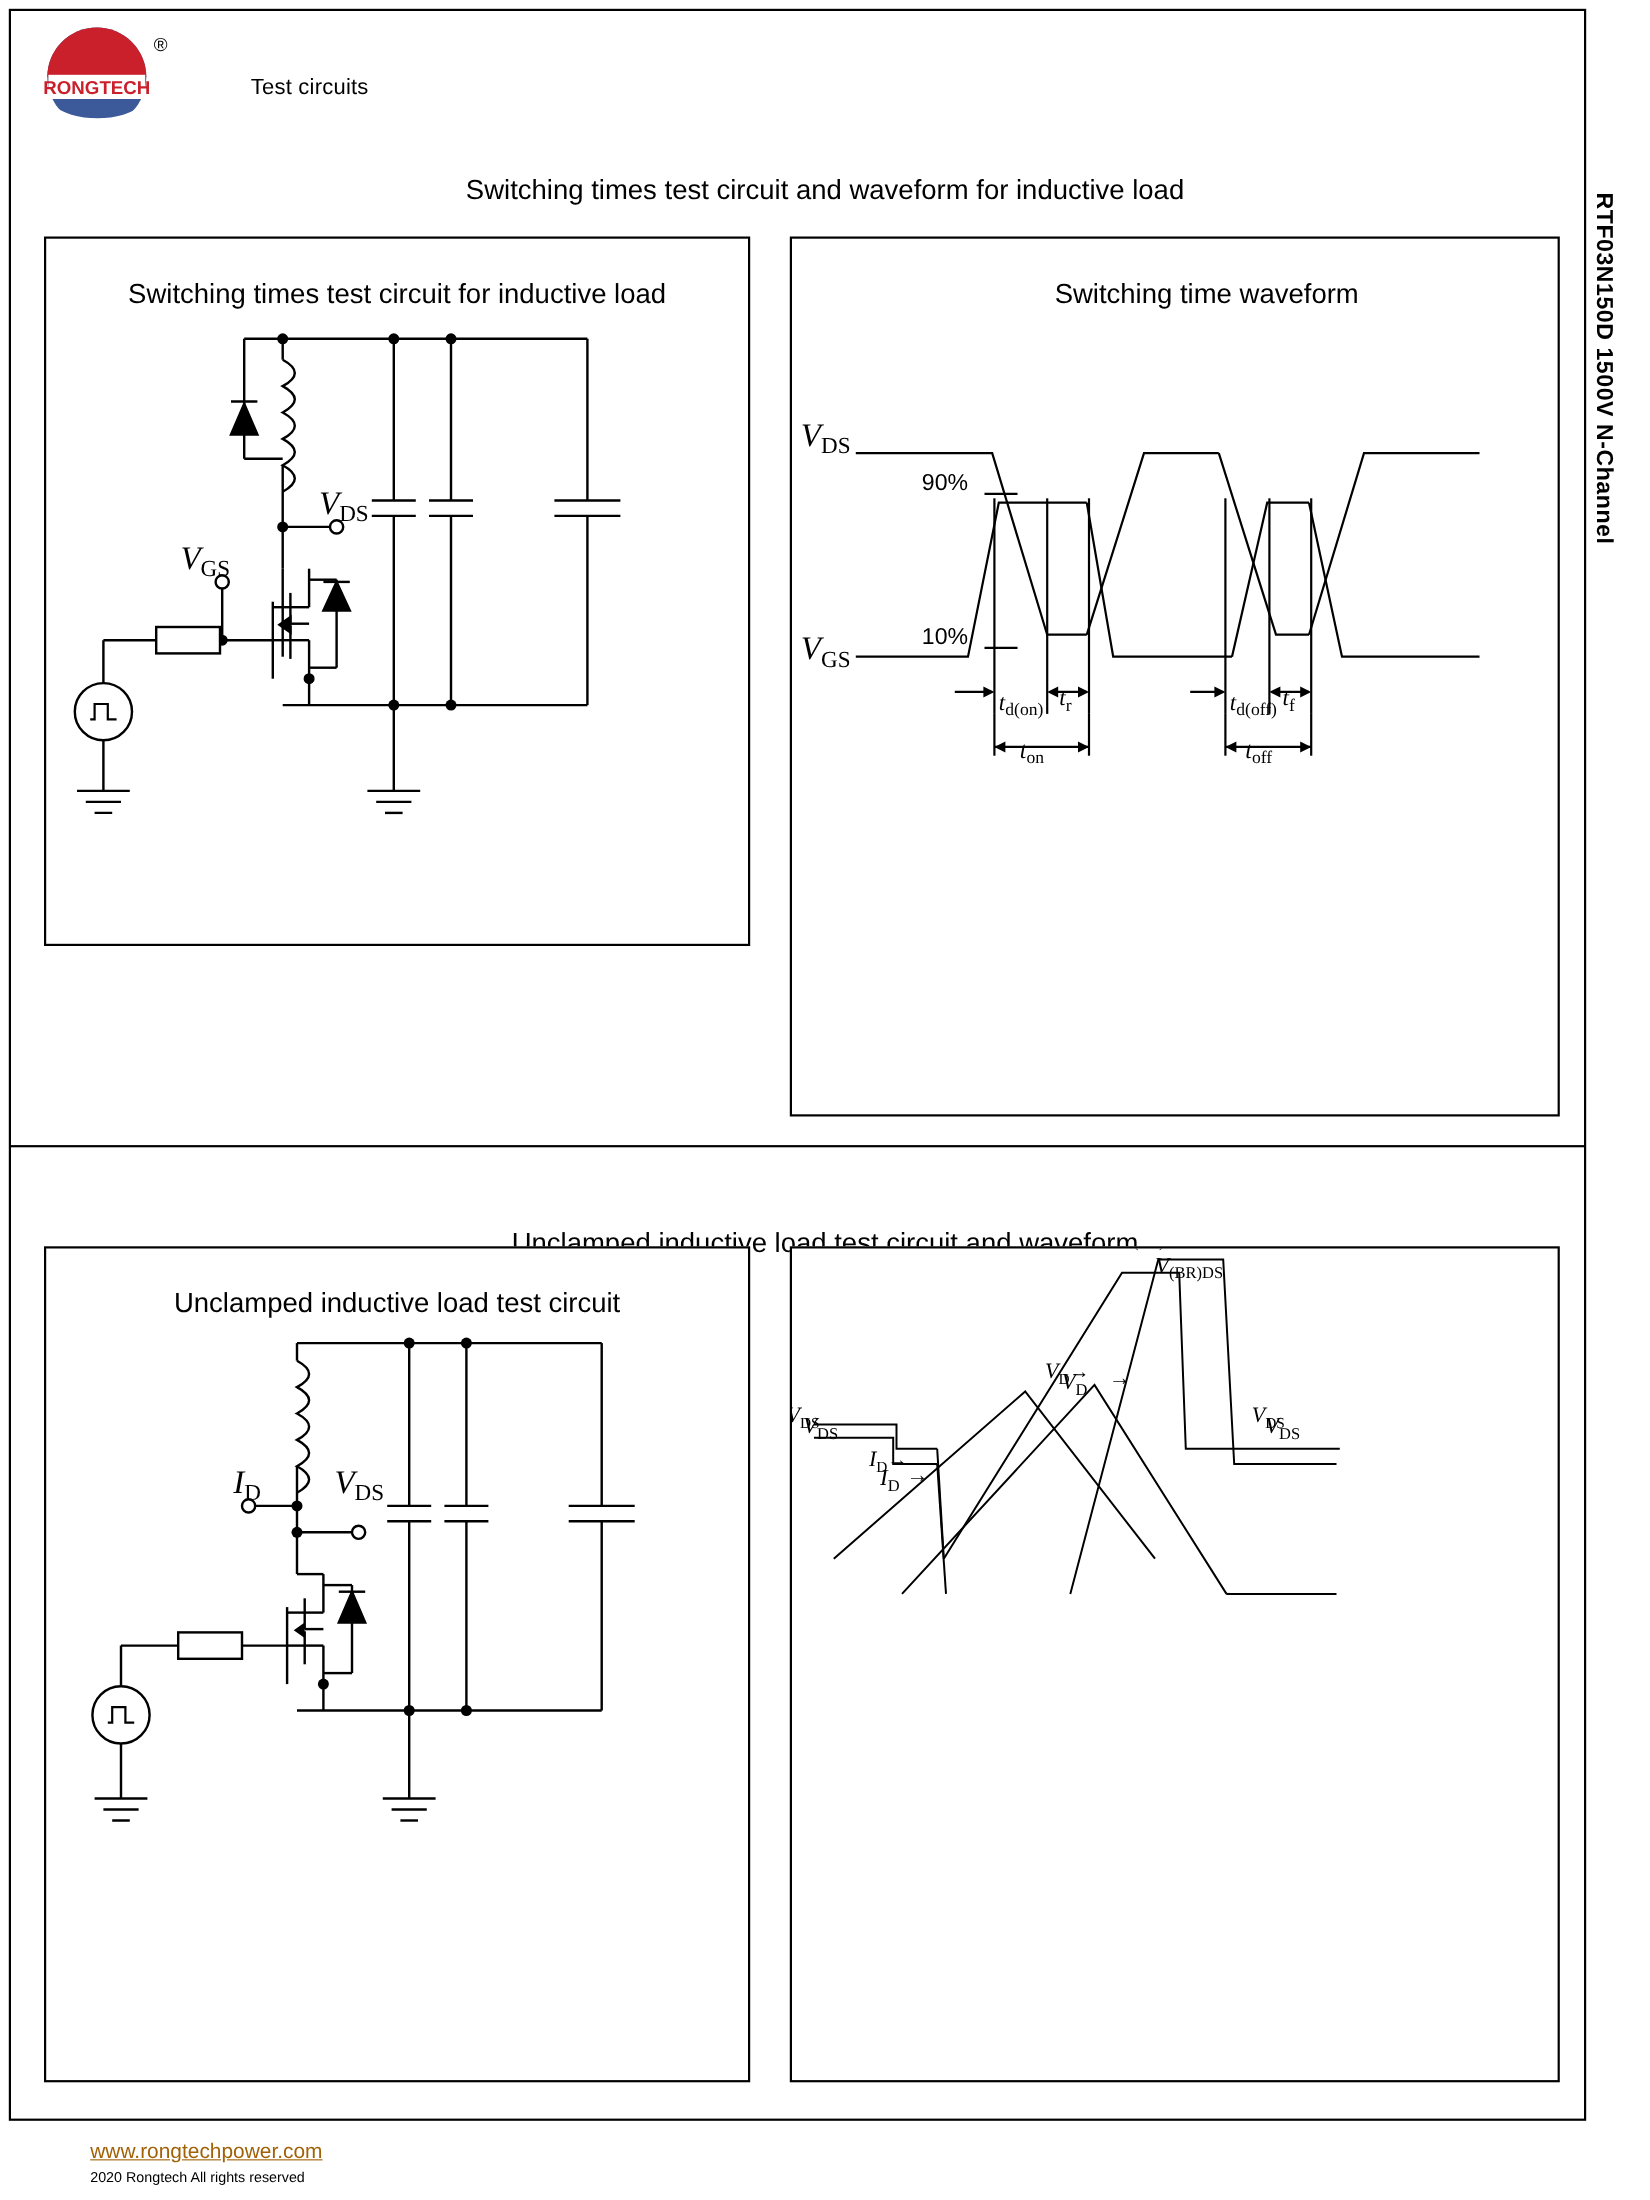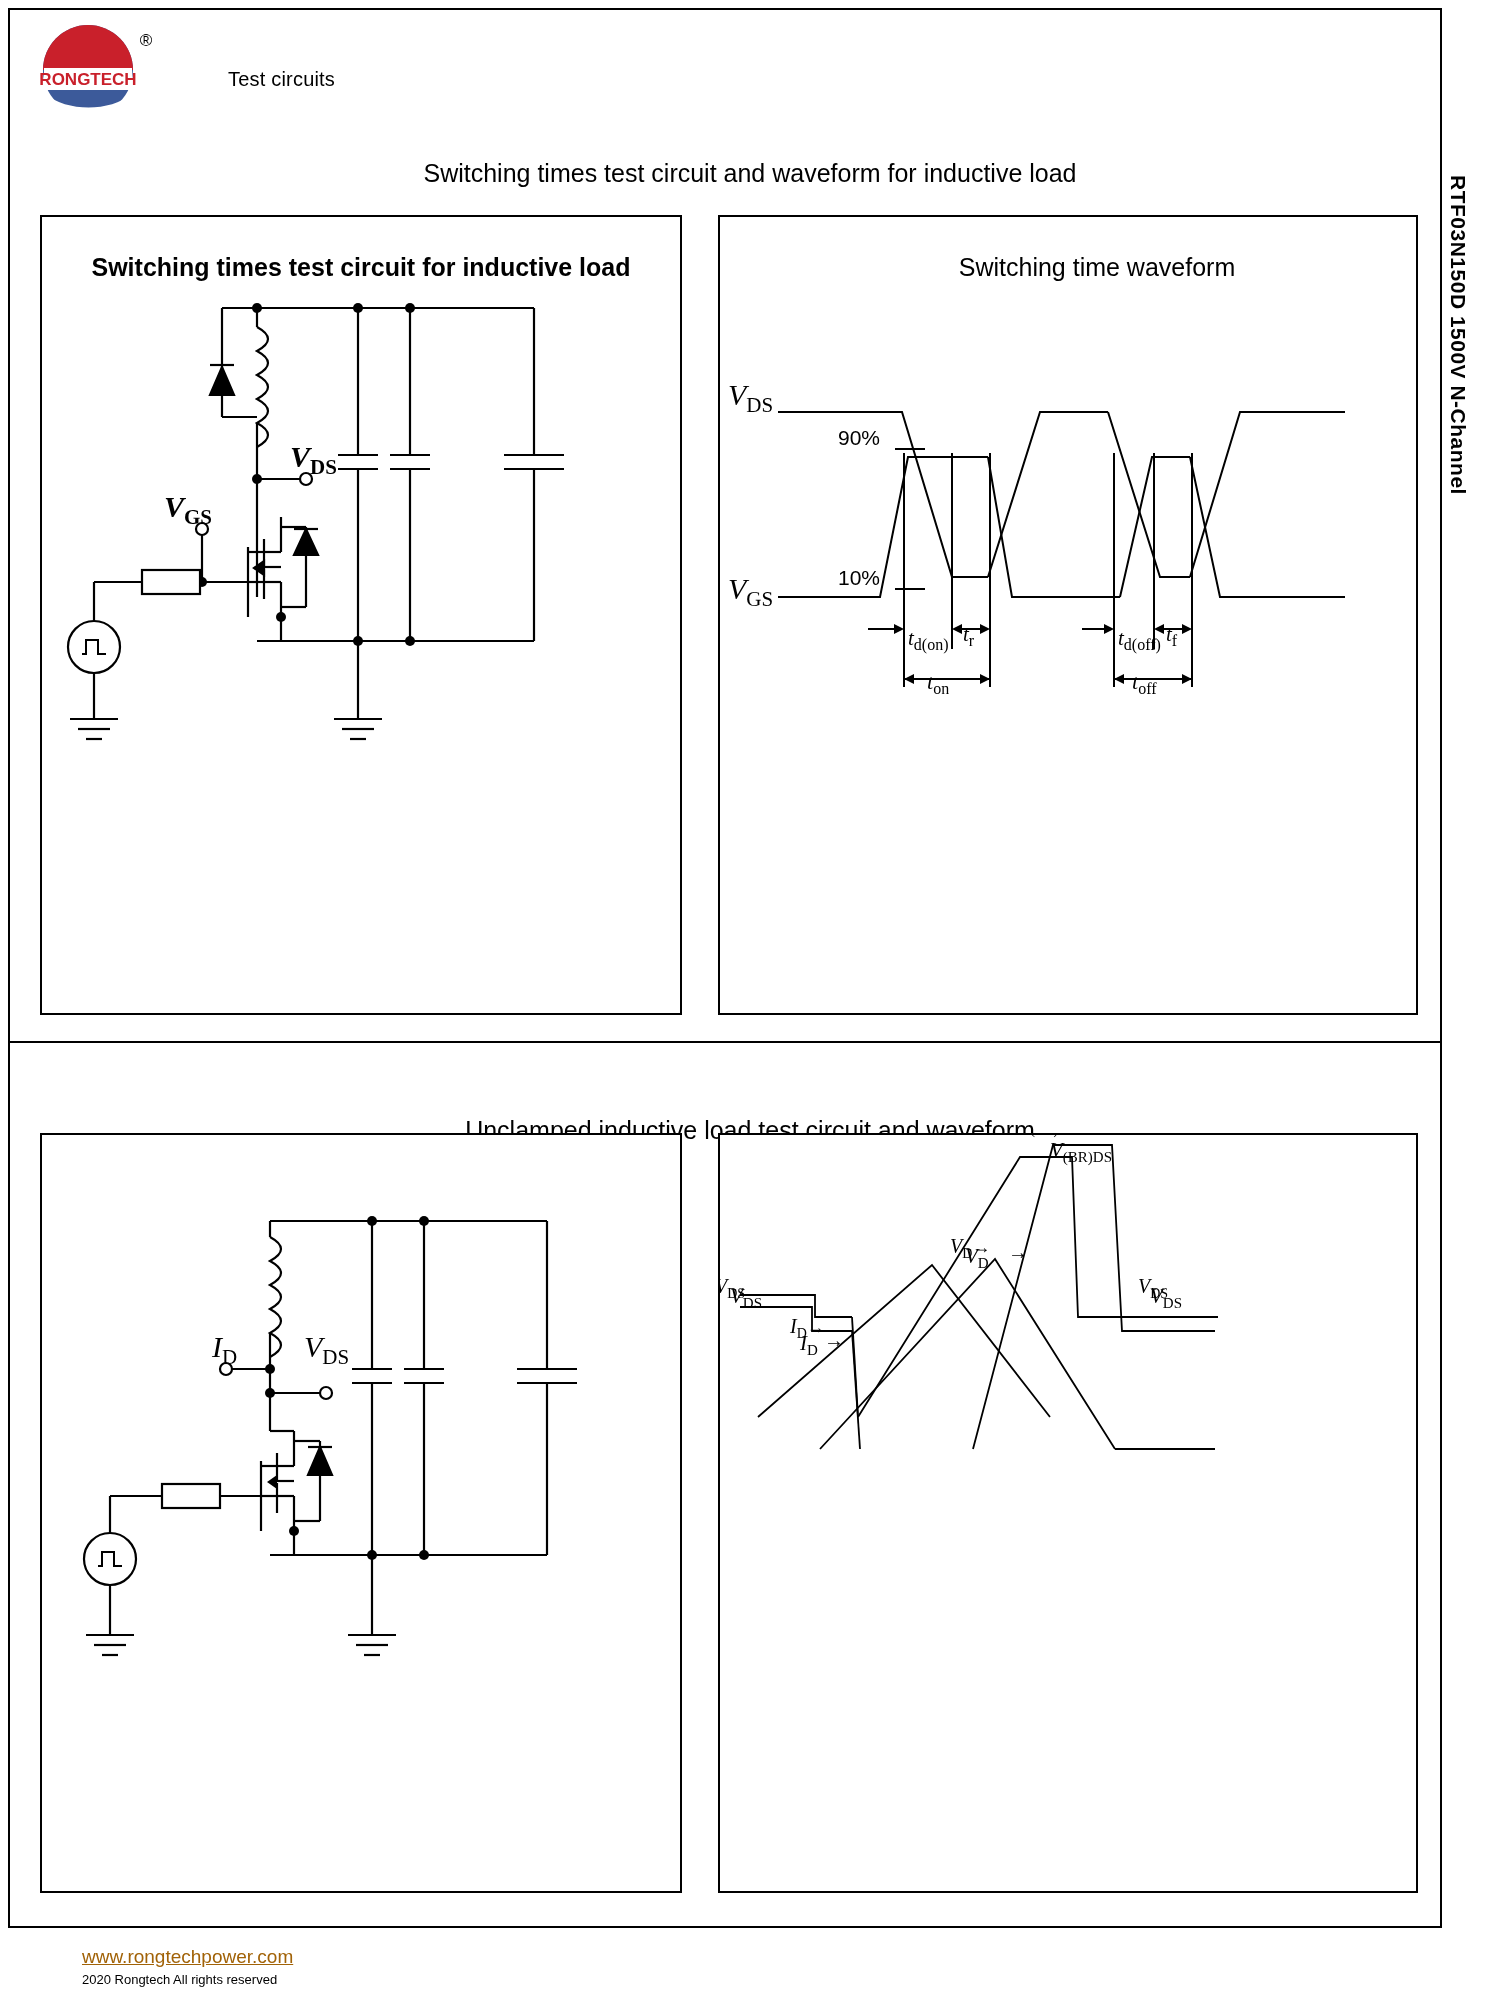--- a/index.html
+++ b/index.html
@@ -84,21 +84,21 @@
     border: 2px solid #000;
     box-sizing: border-box;
     background: #fff;
   }
   .panel-title {
     position: absolute;
     width: 100%;
     text-align: center;
     font-size: 25px;
   }
-  .p1 { left: 40px;  top: 215px;  width: 642px; height: 800px; font-weight: bold; }
+  .p1 { left: 40px;  top: 215px;  width: 642px; height: 645px; }
   .p2 { left: 718px; top: 215px;  width: 700px; height: 800px; }
   .p3 { left: 40px;  top: 1133px; width: 642px; height: 760px; }
   .p4 { left: 718px; top: 1133px; width: 700px; height: 760px; }
 
   .p1 .panel-title,
   .p3 .panel-title { top: 36px; }
   .p2 .panel-title,
   .p4 .panel-title { top: 36px; margin-left: 29px; }
 
   .fig { position: absolute; left: 0; top: 0; }
@@ -314,20 +314,21 @@
         <text x="412" y="472" font-size="22" font-style="italic"><tspan>t</tspan><tspan font-size="16" dy="5" font-style="normal">off</tspan></text>
       </g>
     </svg>
   </div>
 
   <div class="hdivider"></div>
 
   <div class="section-title sec2-title">Unclamped inductive load test circuit and waveform</div>
 
   <div class="panel p3">
+    <div class="panel-title">Unclamped inductive load test circuit</div>
     <svg class="fig" width="638" height="756" viewBox="0 0 638 756">
       <g stroke="#000" fill="none" stroke-width="2.2">
 
         <line x1="228" y1="86" x2="505" y2="86"></line>
         <circle cx="330" cy="86" r="5" fill="#000" stroke="none"></circle>
         <circle cx="382" cy="86" r="5" fill="#000" stroke="none"></circle>
         <circle cx="330" cy="420" r="5" fill="#000" stroke="none"></circle>
         <circle cx="382" cy="420" r="5" fill="#000" stroke="none"></circle>
 
         <line x1="228" y1="86" x2="228" y2="102"></line>

